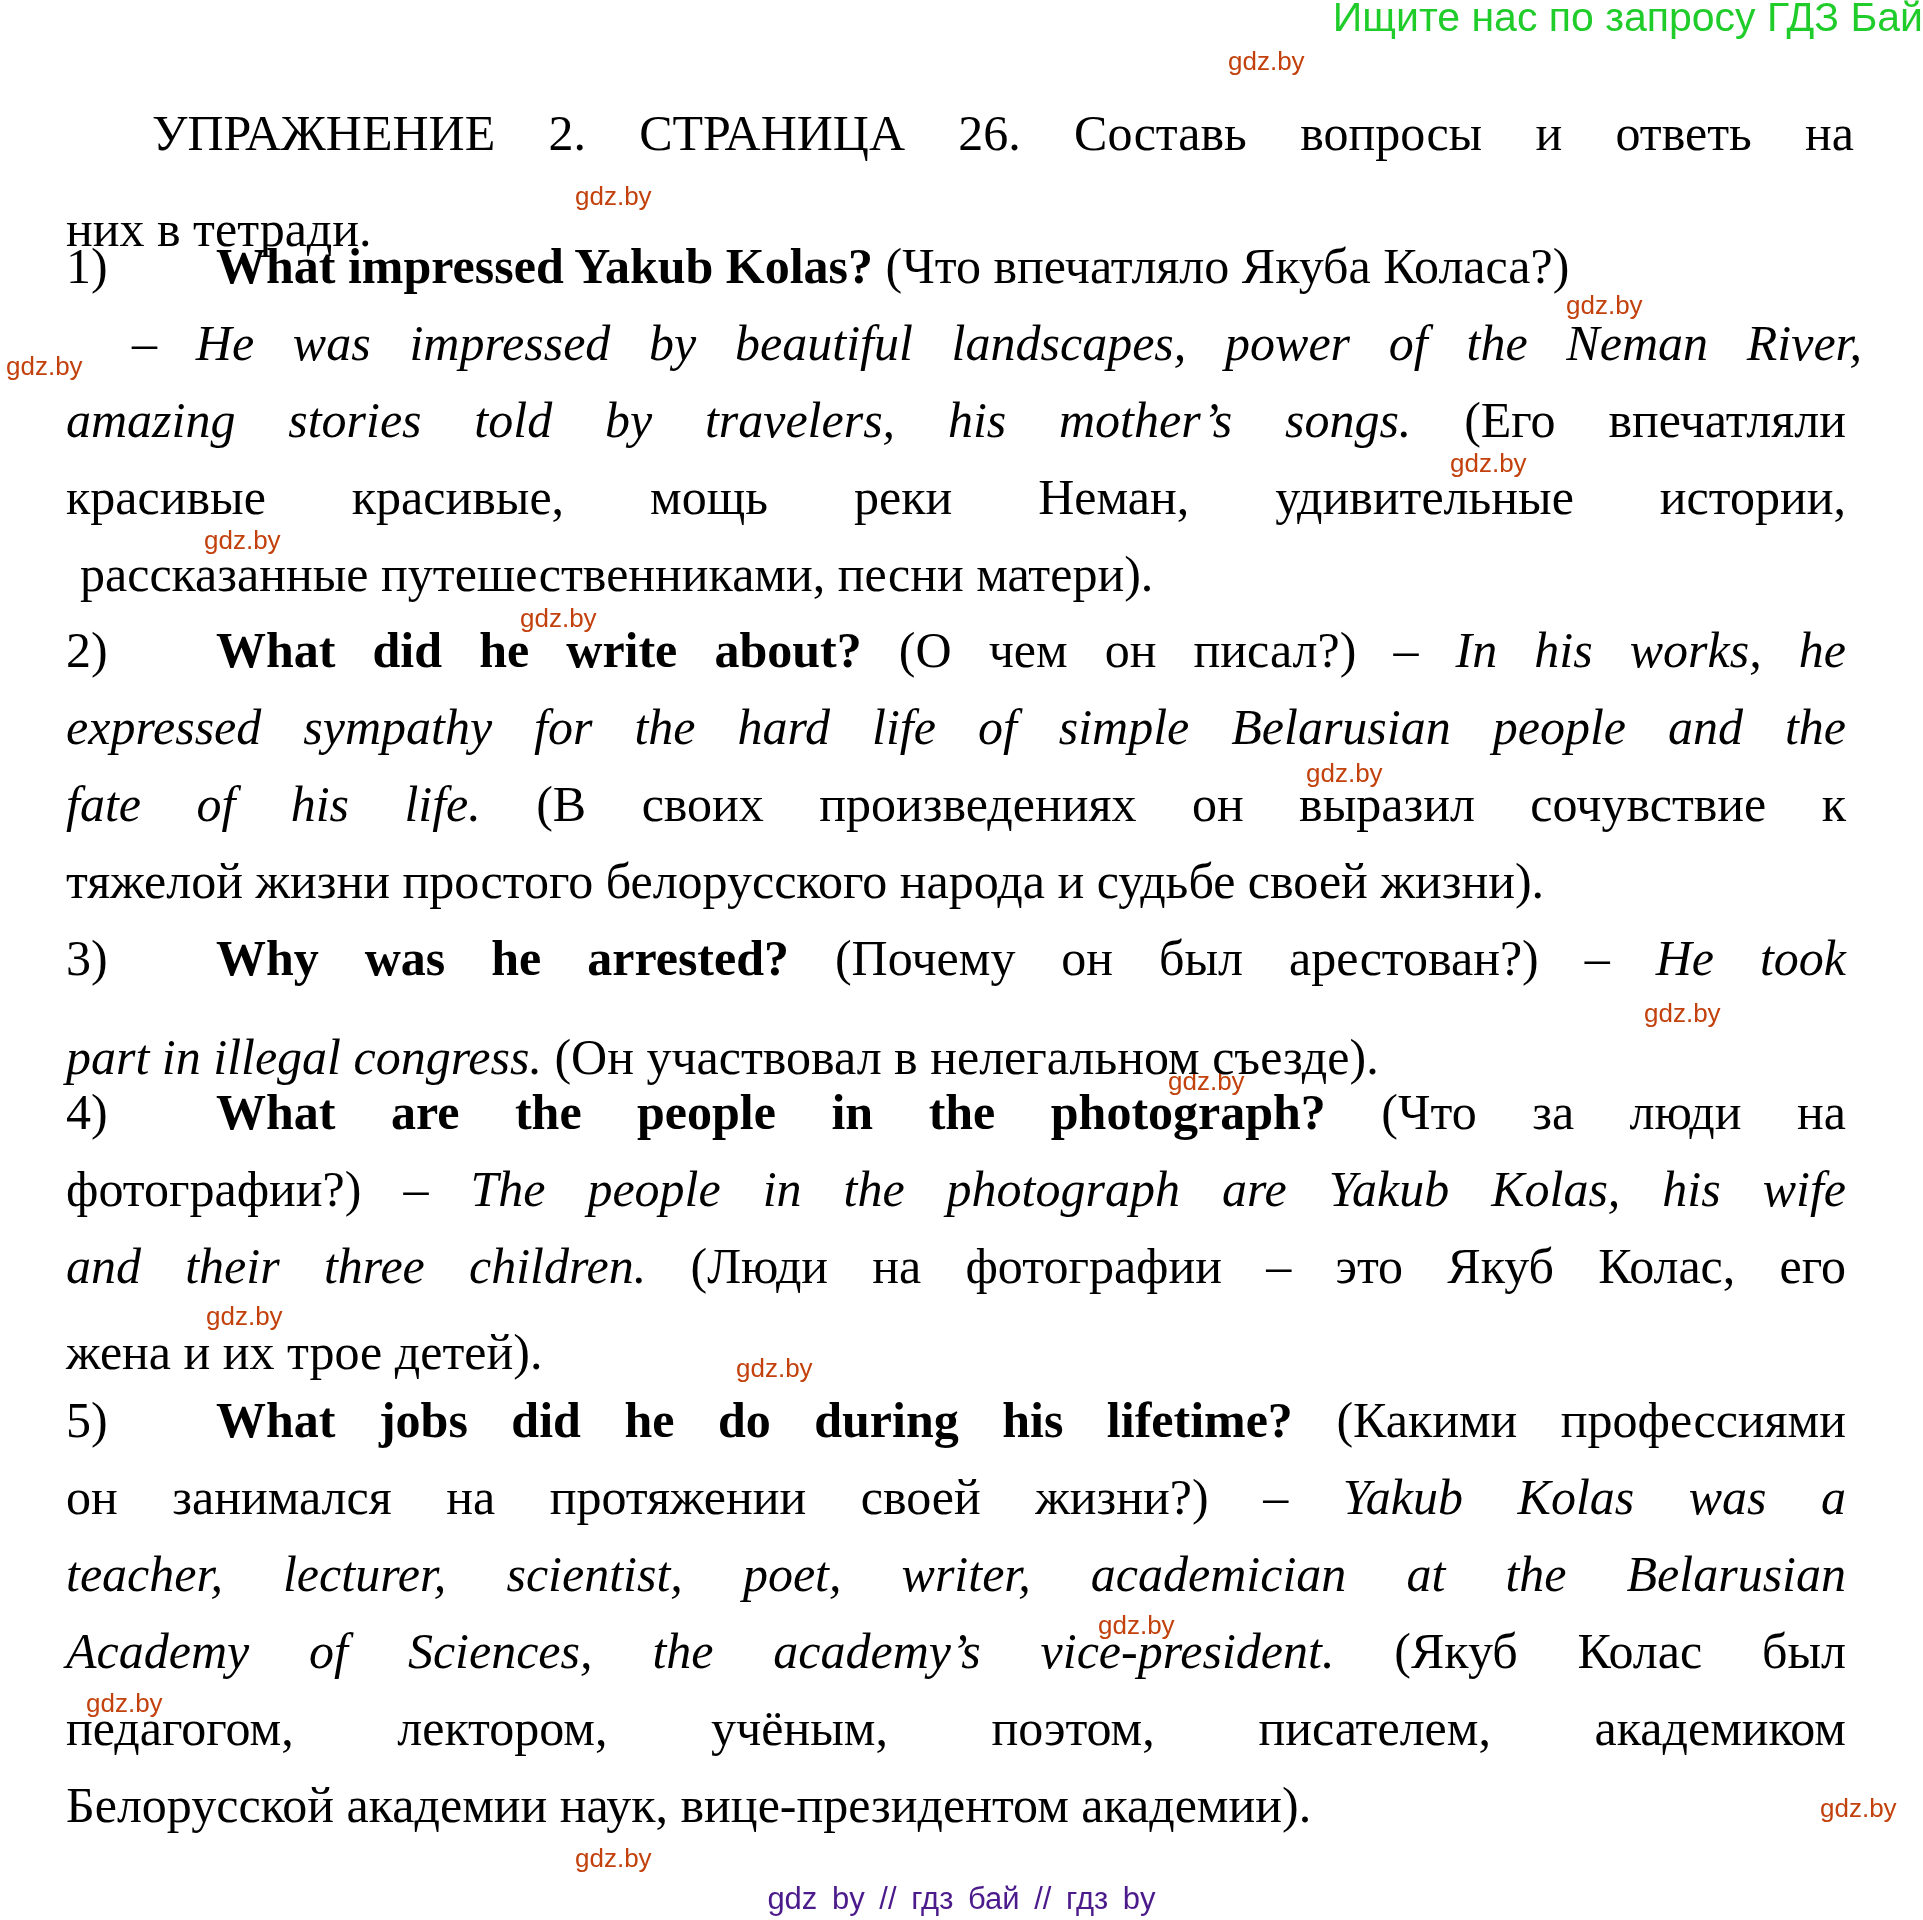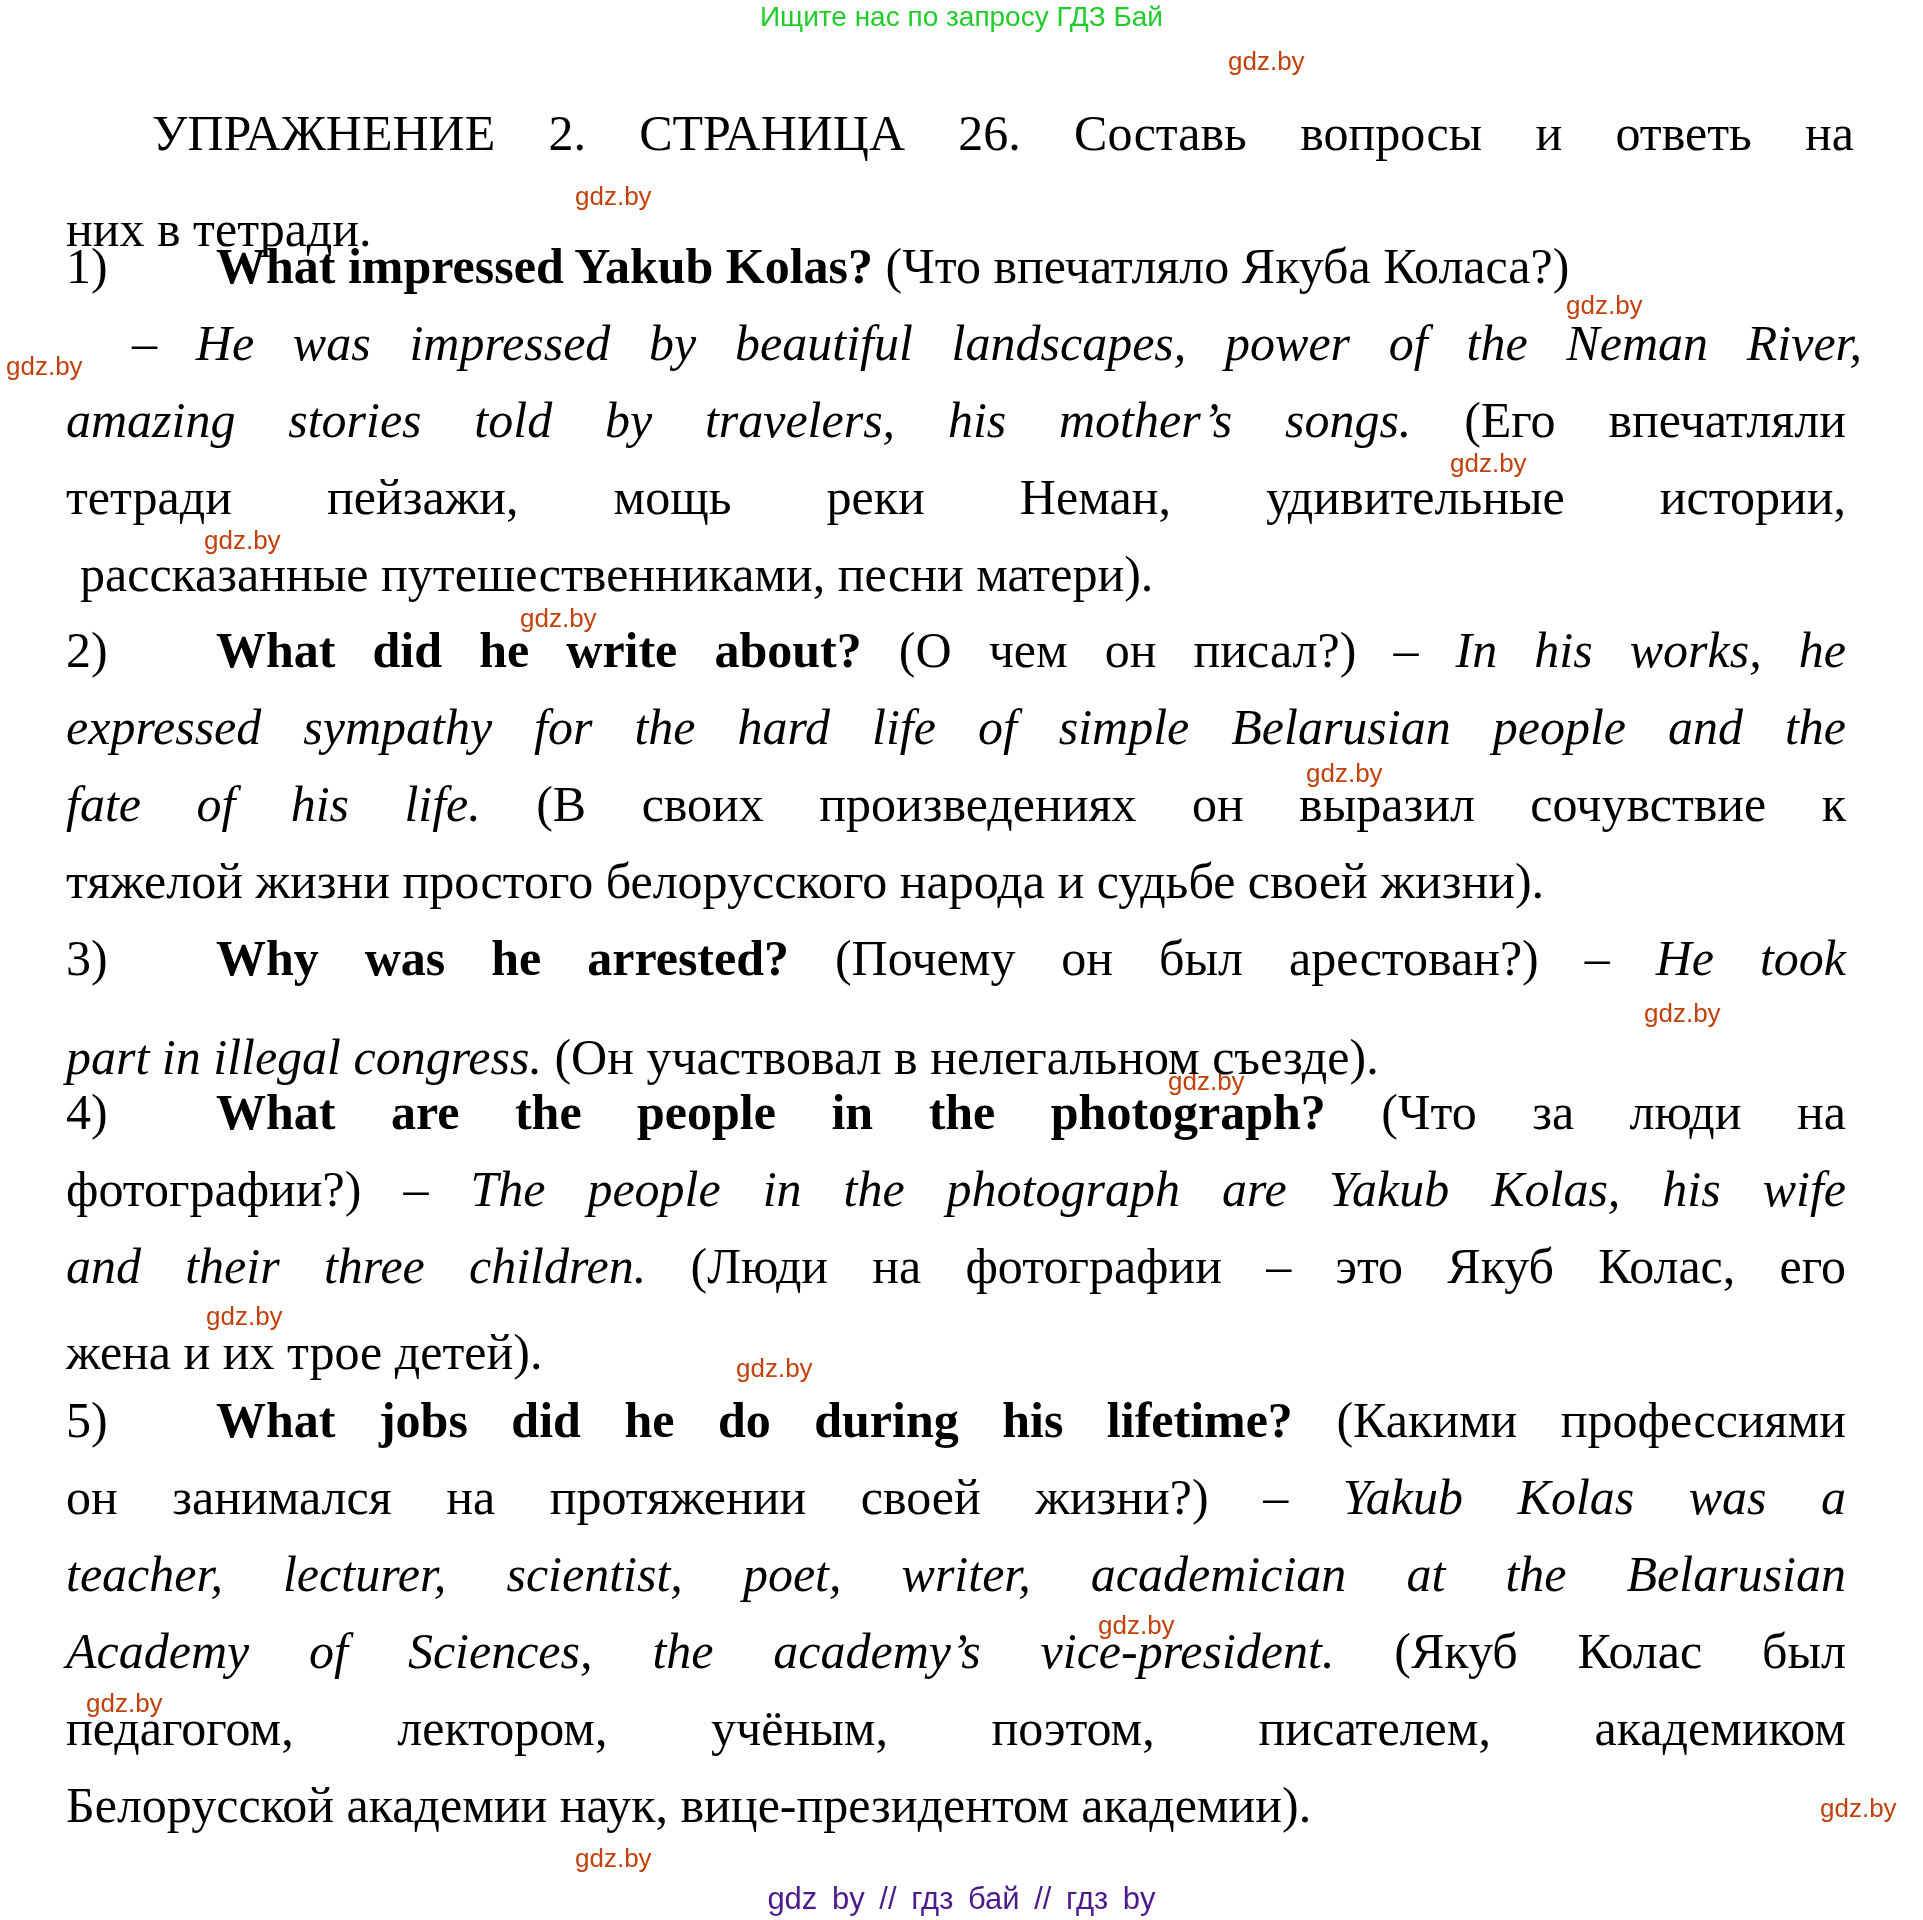--- a/index.html
+++ b/index.html
@@ -1,19 +1,19 @@
 <!DOCTYPE html>
 <html><head>
 <meta charset="utf-8">
 <style>
   html, body { margin:0; padding:0; background:#ffffff; }
   body { width:1923px; height:1920px; position:relative; overflow:hidden; }
   .banner {
-    position:absolute; top:0; left:0; width:1923px; text-align:center;
-    font-family:"Liberation Sans", sans-serif; font-size:28px; color:#1fcc2a;
+    position:absolute; top:0; left:0; width:1923px; text-align:right;
+    font-family:"Liberation Sans", sans-serif; font-size:41px; color:#1fcc2a;
     line-height:34px;
   }
   .footer {
     position:absolute; top:1880px; left:0; width:1923px; text-align:center;
     font-family:"Liberation Sans", sans-serif; font-size:31px; color:#4b1b8c;
     line-height:38px; word-spacing:6px;
   }
   .wm {
     position:absolute; font-family:"Liberation Sans", sans-serif;
     font-size:26px; color:#c2410c; line-height:26px;
@@ -51,21 +51,21 @@
 <div class="wm" style="left:575px;top:1845px;">gdz.by</div>
 
 <div class="line justify" style="top:82px;left:152px;width:1702px;margin-top:21px;">УПРАЖНЕНИЕ 2. СТРАНИЦА 26. Составь вопросы и ответь на</div>
 <div class="line" style="top:159px;margin-top:40px;">них в тетради.</div>
 
 <div class="line" style="top:236px;">
   <span class="num">1)</span><span class="b">What impressed Yakub Kolas?</span> <span>(Что впечатляло Якуба Коласа?)</span>
 </div>
 <div class="line justify i" style="top:313px;left:132px;width:1730px;">– He was impressed by beautiful landscapes, power of the Neman River,</div>
 <div class="line justify" style="top:390px;"><span class="i">amazing stories told by travelers, his mother’s songs.</span> <span>(Его впечатляли</span></div>
-<div class="line justify" style="top:467px;">тетради пейзажи, мощь реки Неман, удивительные истории,</div>
+<div class="line justify" style="top:467px;">красивые красивые, мощь реки Неман, удивительные истории,</div>
 <div class="line" style="top:544px;margin-left:14px;">рассказанные путешественниками, песни матери).</div>
 
 <div class="line justify" style="top:620px;">
   <span class="num">2)</span><span class="b">What did he write about?</span> <span>(О чем он писал?) –</span> <span class="i">In his works, he</span>
 </div>
 <div class="line justify i" style="top:697px;">expressed sympathy for the hard life of simple Belarusian people and the</div>
 <div class="line justify" style="top:774px;"><span class="i">fate of his life.</span> <span>(В своих произведениях он выразил сочувствие к</span></div>
 <div class="line" style="top:851px;">тяжелой жизни простого белорусского народа и судьбе своей жизни).</div>
 
 <div class="line justify" style="top:928px;">

